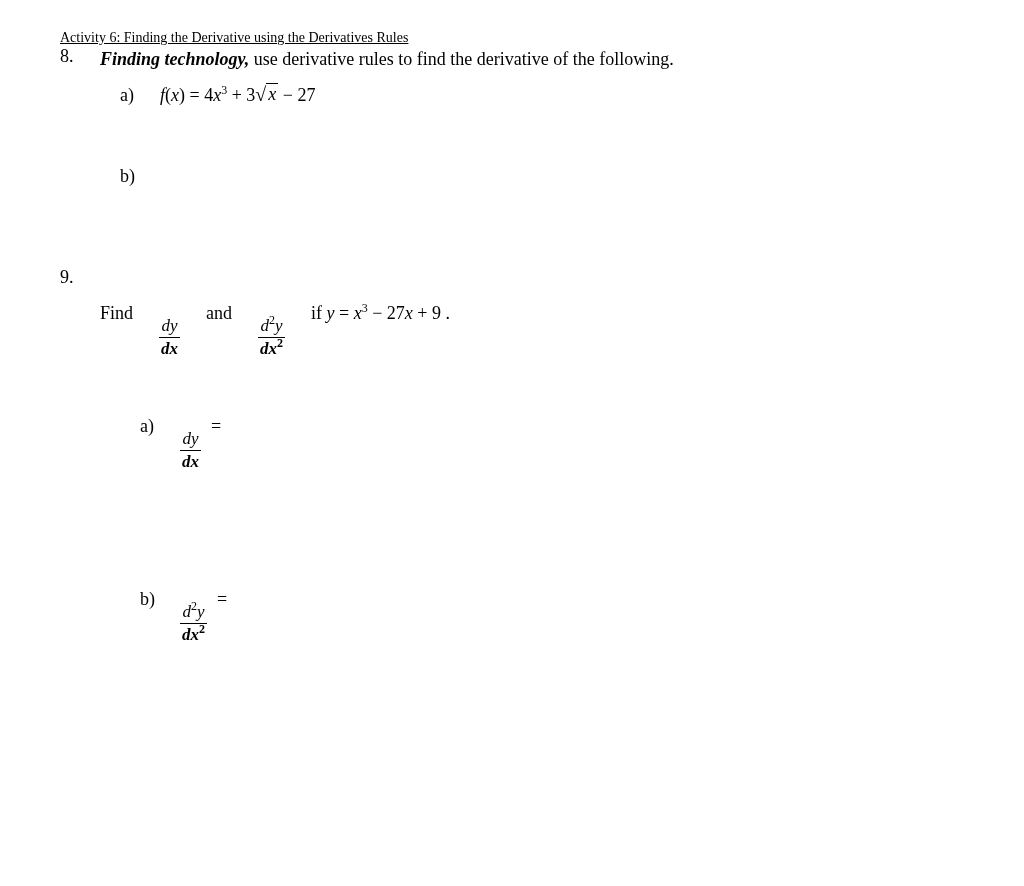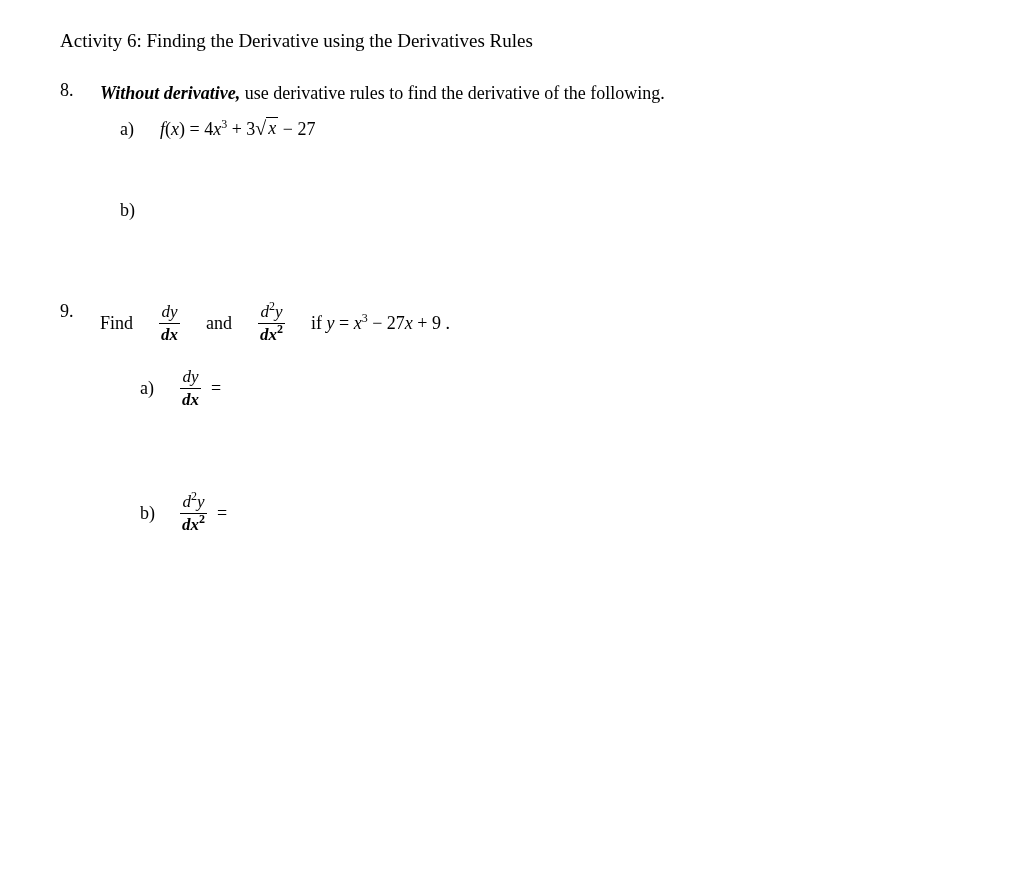--- a/index.html
+++ b/index.html
@@ -12,22 +12,22 @@
       background: #ffffff;
       font-family: "Times New Roman", Times, serif;
       font-size: 18px;
       color: #000000;
       width: 1024px;
       min-height: 886px;
       padding: 30px 60px 30px 60px;
     }
 
     .page-title {
-      font-size: 19px;
-      margin-bottom: 28px;
+      text-decoration: underline;
+      font-size: 14px;
     }
 
     .problem {
       margin-bottom: 20px;
     }
 
     .problem-header {
       display: flex;
       align-items: flex-start;
       margin-bottom: 10px;
@@ -74,20 +74,21 @@
       vertical-align: middle;
       margin: 0 2px;
     }
 
     .frac .num {
       border-bottom: 1.5px solid #000;
       padding: 0 2px;
       font-size: 17px;
       line-height: 1.3;
       text-align: left;
+      margin-top: 48px;
     }
 
     .frac .den {
       padding: 0 2px;
       font-size: 17px;
       line-height: 1.3;
       text-align: center;
       font-weight: bold;
     }
 
@@ -140,21 +141,21 @@
   </style>
 </head>
 <body>
 
 <div class="page-title">Activity 6:  Finding the Derivative using the Derivatives Rules</div>
 
 <div class="problem">
   <div class="problem-header">
     <span class="problem-number">8.</span>
     <span class="problem-text">
-      <span class="italic-bold">Without derivative,</span><span> use derivative rules to find the derivative of the following.</span>
+      <span class="italic-bold">Finding technology,</span><span> use derivative rules to find the derivative of the following.</span>
     </span>
   </div>
 
   <div class="sub-problem">
     <span class="sub-label">a)</span>
     <span class="math-expr">
       <i>f</i>(<i>x</i>) = 4<i>x</i><sup>3</sup> + 3<span class="sqrt-wrapper">
           <span class="sqrt-symbol">√</span>
           <span class="sqrt-radicand"><i>x</i></span>
         </span> − 27

